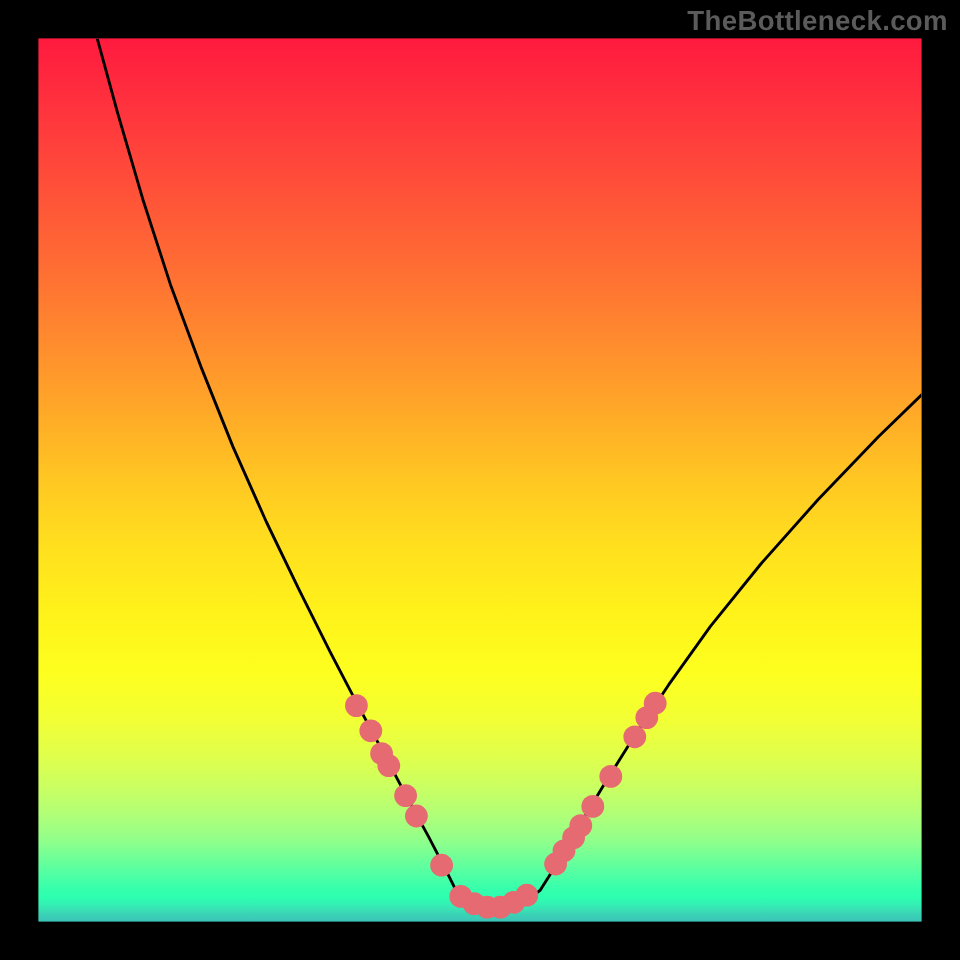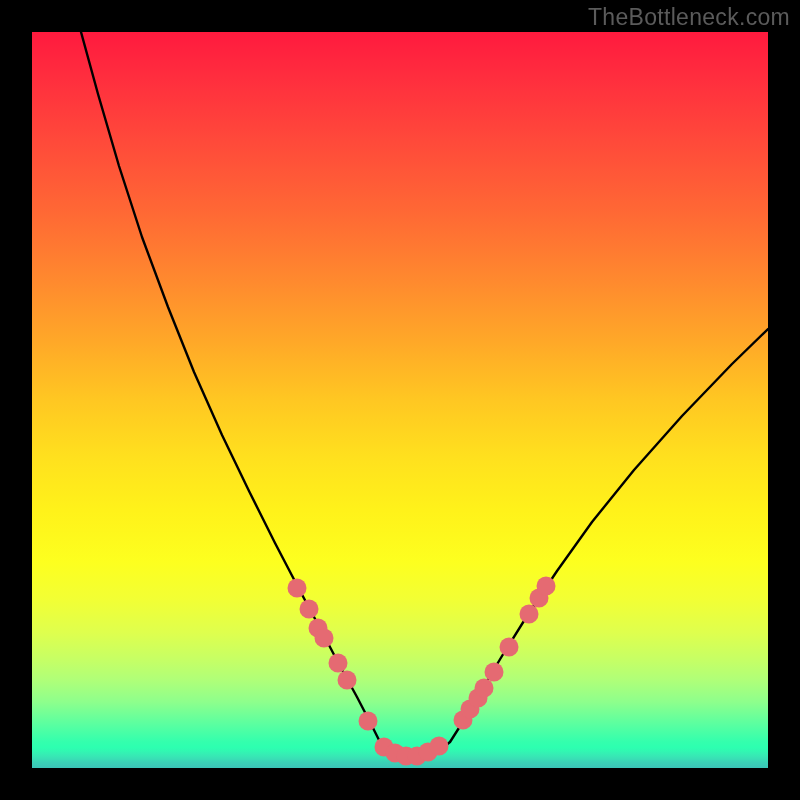--- a/index.html
+++ b/index.html
@@ -16,21 +16,21 @@
     width: 800px;
     height: 800px;
     background: #000;
   }
   .watermark {
     position: absolute;
     top: 4px;
     right: 10px;
     color: #5b5b5b;
     font-size: 23px;
-    font-weight: 400;
+    font-weight: 700;
     letter-spacing: 0.3px;
     z-index: 40;
     user-select: none;
   }
   .plot {
     position: absolute;
     left: 32px;
     top: 32px;
     width: 736px;
     height: 736px;

